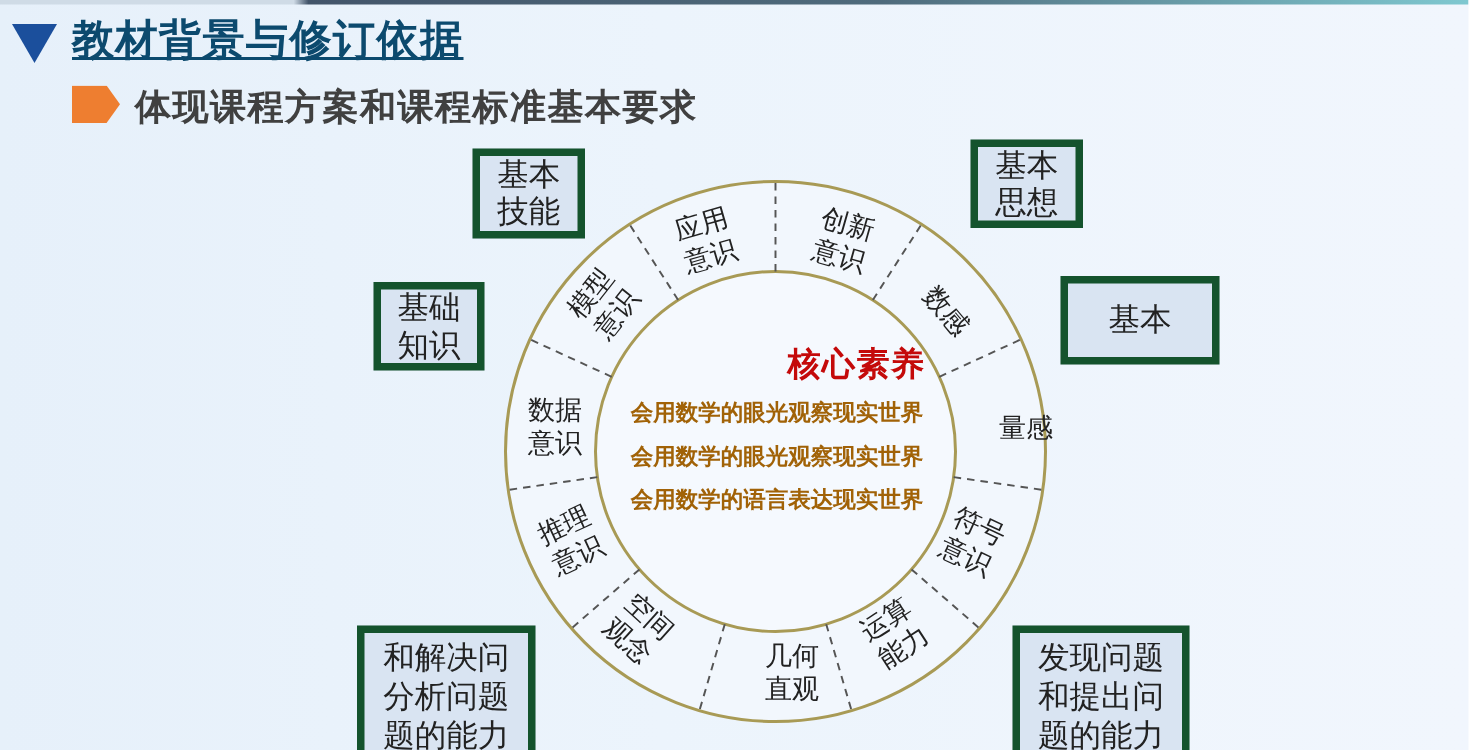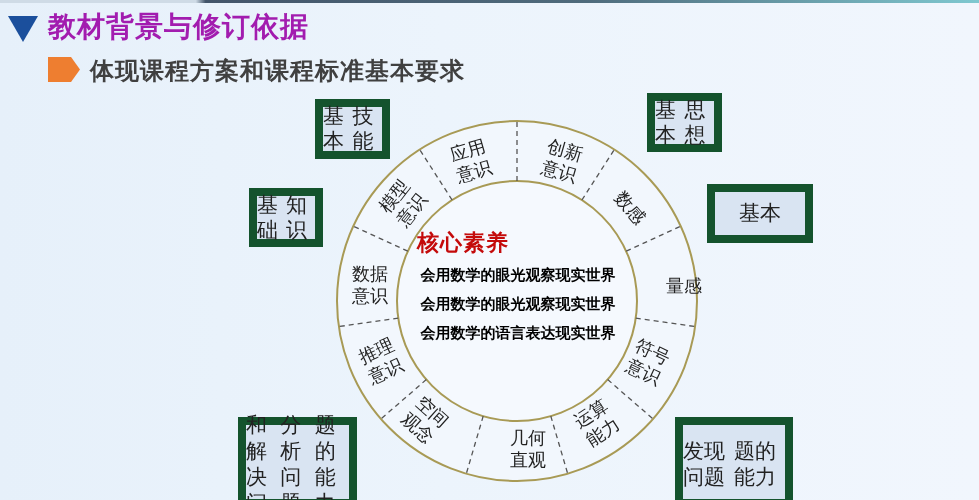--- a/index.html
+++ b/index.html
@@ -5,34 +5,34 @@
   html, body { margin:0; padding:0; }
   body {
     width:979px; height:500px; overflow:hidden; position:relative;
     background: linear-gradient(90deg, #e6f0fa 0%, #ecf4fc 45%, #f1f6fd 100%);
     font-family: "DejaVu Sans", "Liberation Sans", sans-serif;
   }
   .topline { position:absolute; left:0; top:0; width:979px; height:3px;
     background: linear-gradient(90deg, #cfdbe6 0%, #cfdbe6 20%, #43556a 21%, #4f6b7c 60%, #7fc8d0 100%); }
   .title-tri { position:absolute; left:8px; top:16px; width:0; height:0;
     border-left:15px solid transparent; border-right:15px solid transparent; border-top:26px solid #1b4f9c; }
-  .title { position:absolute; left:48px; top:8px; font-size:28px; font-weight:bold; color:#a21caf; letter-spacing:1px; white-space:nowrap; }
+  .title { position:absolute; left:48px; top:8px; font-size:28px; font-weight:bold; color:#0c4a6e; letter-spacing:1px; white-space:nowrap;text-decoration:underline; }
   .sub-arrow { position:absolute; left:48px; top:57px; width:32px; height:25px; background:#ee7e30;
     clip-path: polygon(0 0, 72% 0, 100% 50%, 72% 100%, 0 100%); }
   .subtitle { position:absolute; left:90px; top:55px; font-size:24px; font-weight:bold; color:#404040; letter-spacing:1px; white-space:nowrap; }
 
   .ring-svg { position:absolute; left:0; top:0; width:979px; height:500px; }
   .seg { position:absolute; transform-origin:center center; font-size:18px; line-height:22px; color:#222; text-align:center; white-space:nowrap; }
   .seg span { display:block; }
 
-  .core-title { position:absolute; left:417px; top:228px; width:200px; text-align:left; font-size:22px; font-weight:bold; color:#c40a0a; letter-spacing:1px; }
-  .core-line { position:absolute; left:398px; width:240px; text-align:center; font-size:15px; font-weight:bold; color:#000000; white-space:nowrap; }
+  .core-title { position:absolute; left:417px; top:228px; width:200px; text-align:right; font-size:22px; font-weight:bold; color:#c40a0a; letter-spacing:1px; }
+  .core-line { position:absolute; left:398px; width:240px; text-align:center; font-size:15px; font-weight:bold; color:#a16207; white-space:nowrap; }
 
-  .box { position:absolute; background:#d9e4f2; border:8px solid #14532d; box-sizing:border-box;
-    display:flex; flex-direction:row; align-items:center; justify-content:center; color:#222; font-size:21px; line-height:25px; }
+  .box { position:absolute; background:#d9e4f2; border:5px solid #14532d; box-sizing:border-box;
+    display:flex; flex-direction:column; align-items:center; justify-content:center; color:#222; font-size:21px; line-height:25px; }
   .box.big { justify-content:flex-start; padding-top:3px; line-height:26px; }
 </style>
 </head>
 <body>
 
 <div class="topline"></div>
 
 <div class="title-tri"></div>
 <div class="title">教材背景与修订依据</div>
 
@@ -120,14 +120,15 @@
 <div class="box" style="left:707px;top:184px;width:106px;height:59px;">
   <span>基本</span>
 </div>
 <div class="box big" style="left:238px;top:417px;width:119px;height:90px;">
   <span>和解决问</span>
   <span>分析问题</span>
   <span>题的能力</span>
 </div>
 <div class="box big" style="left:675px;top:417px;width:118px;height:90px;">
   <span>发现问题</span>
+  <span>和提出问</span>
   <span>题的能力</span>
 </div>
 
 </body></html>

